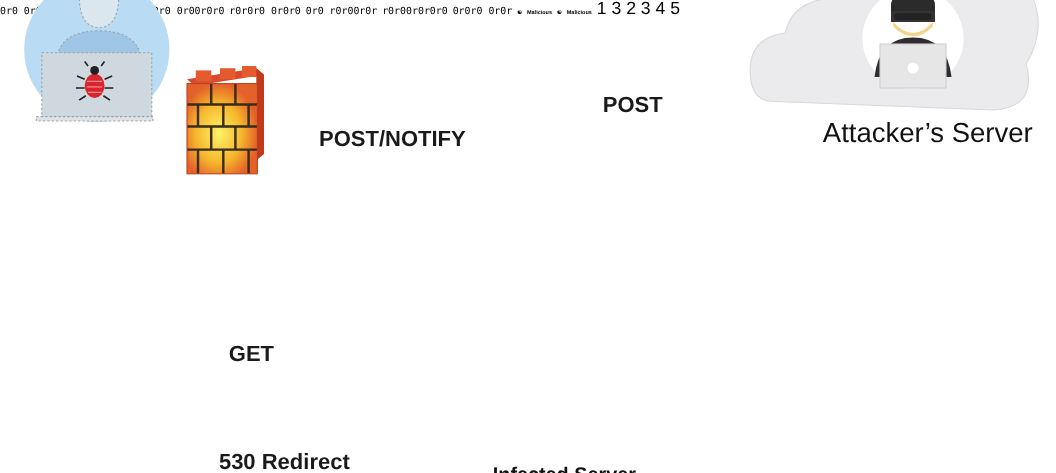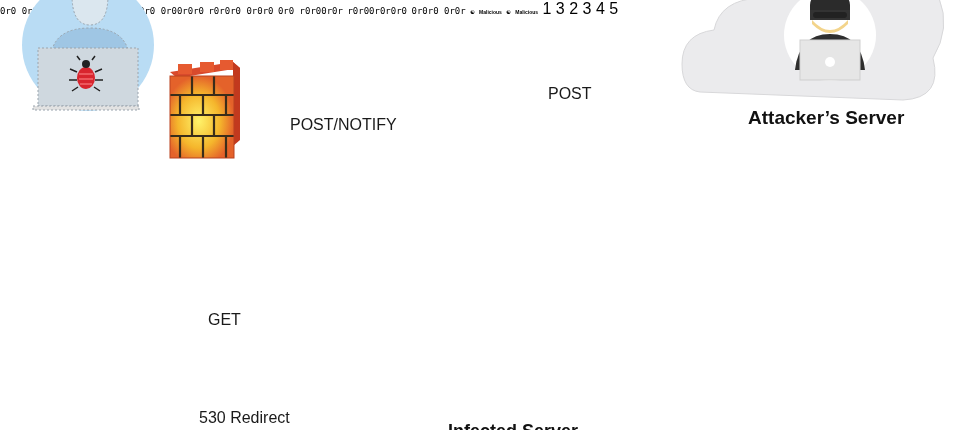--- a/index.html
+++ b/index.html
@@ -1,21 +1,21 @@
 <!DOCTYPE html>
 <html><head>
 <meta charset="utf-8">
 <style>
   html, body { margin: 0; padding: 0; background: #ffffff; }
   body { width: 960px; height: 430px; overflow: hidden; position: relative;
          font-family: "Liberation Sans", sans-serif; }
   #stage { position: absolute; left: 0; top: 0; width: 960px; height: 430px; }
   .lbl { position: absolute; font-family: "Liberation Sans", sans-serif; color: #1a1a1a; white-space: nowrap; }
-  .lbl-step { font-size: 16px; }
-  .lbl-bold { font-size: 19px; font-weight: bold; color: #111; }
+  .lbl-step { font-size: 20px; font-weight: bold; }
+  .lbl-bold { font-size: 25px; font-weight: normal; color: #111; }
   .lbl-cut { font-size: 18px; font-weight: bold; color: #111; }
   .badge-text { font-family: "Liberation Sans", sans-serif; font-size: 16px; fill: #ffffff; text-anchor: middle; dominant-baseline: central; }
   .mal-text { font-family: "Liberation Sans", sans-serif; font-size: 5px; font-weight: bold; fill: #e6407a; text-anchor: middle; }
   .bin-text { font-family: "DejaVu Sans Mono", monospace; font-size: 9px; fill: #f08cab; }
 </style>
 </head>
 <body>
 
 
 

